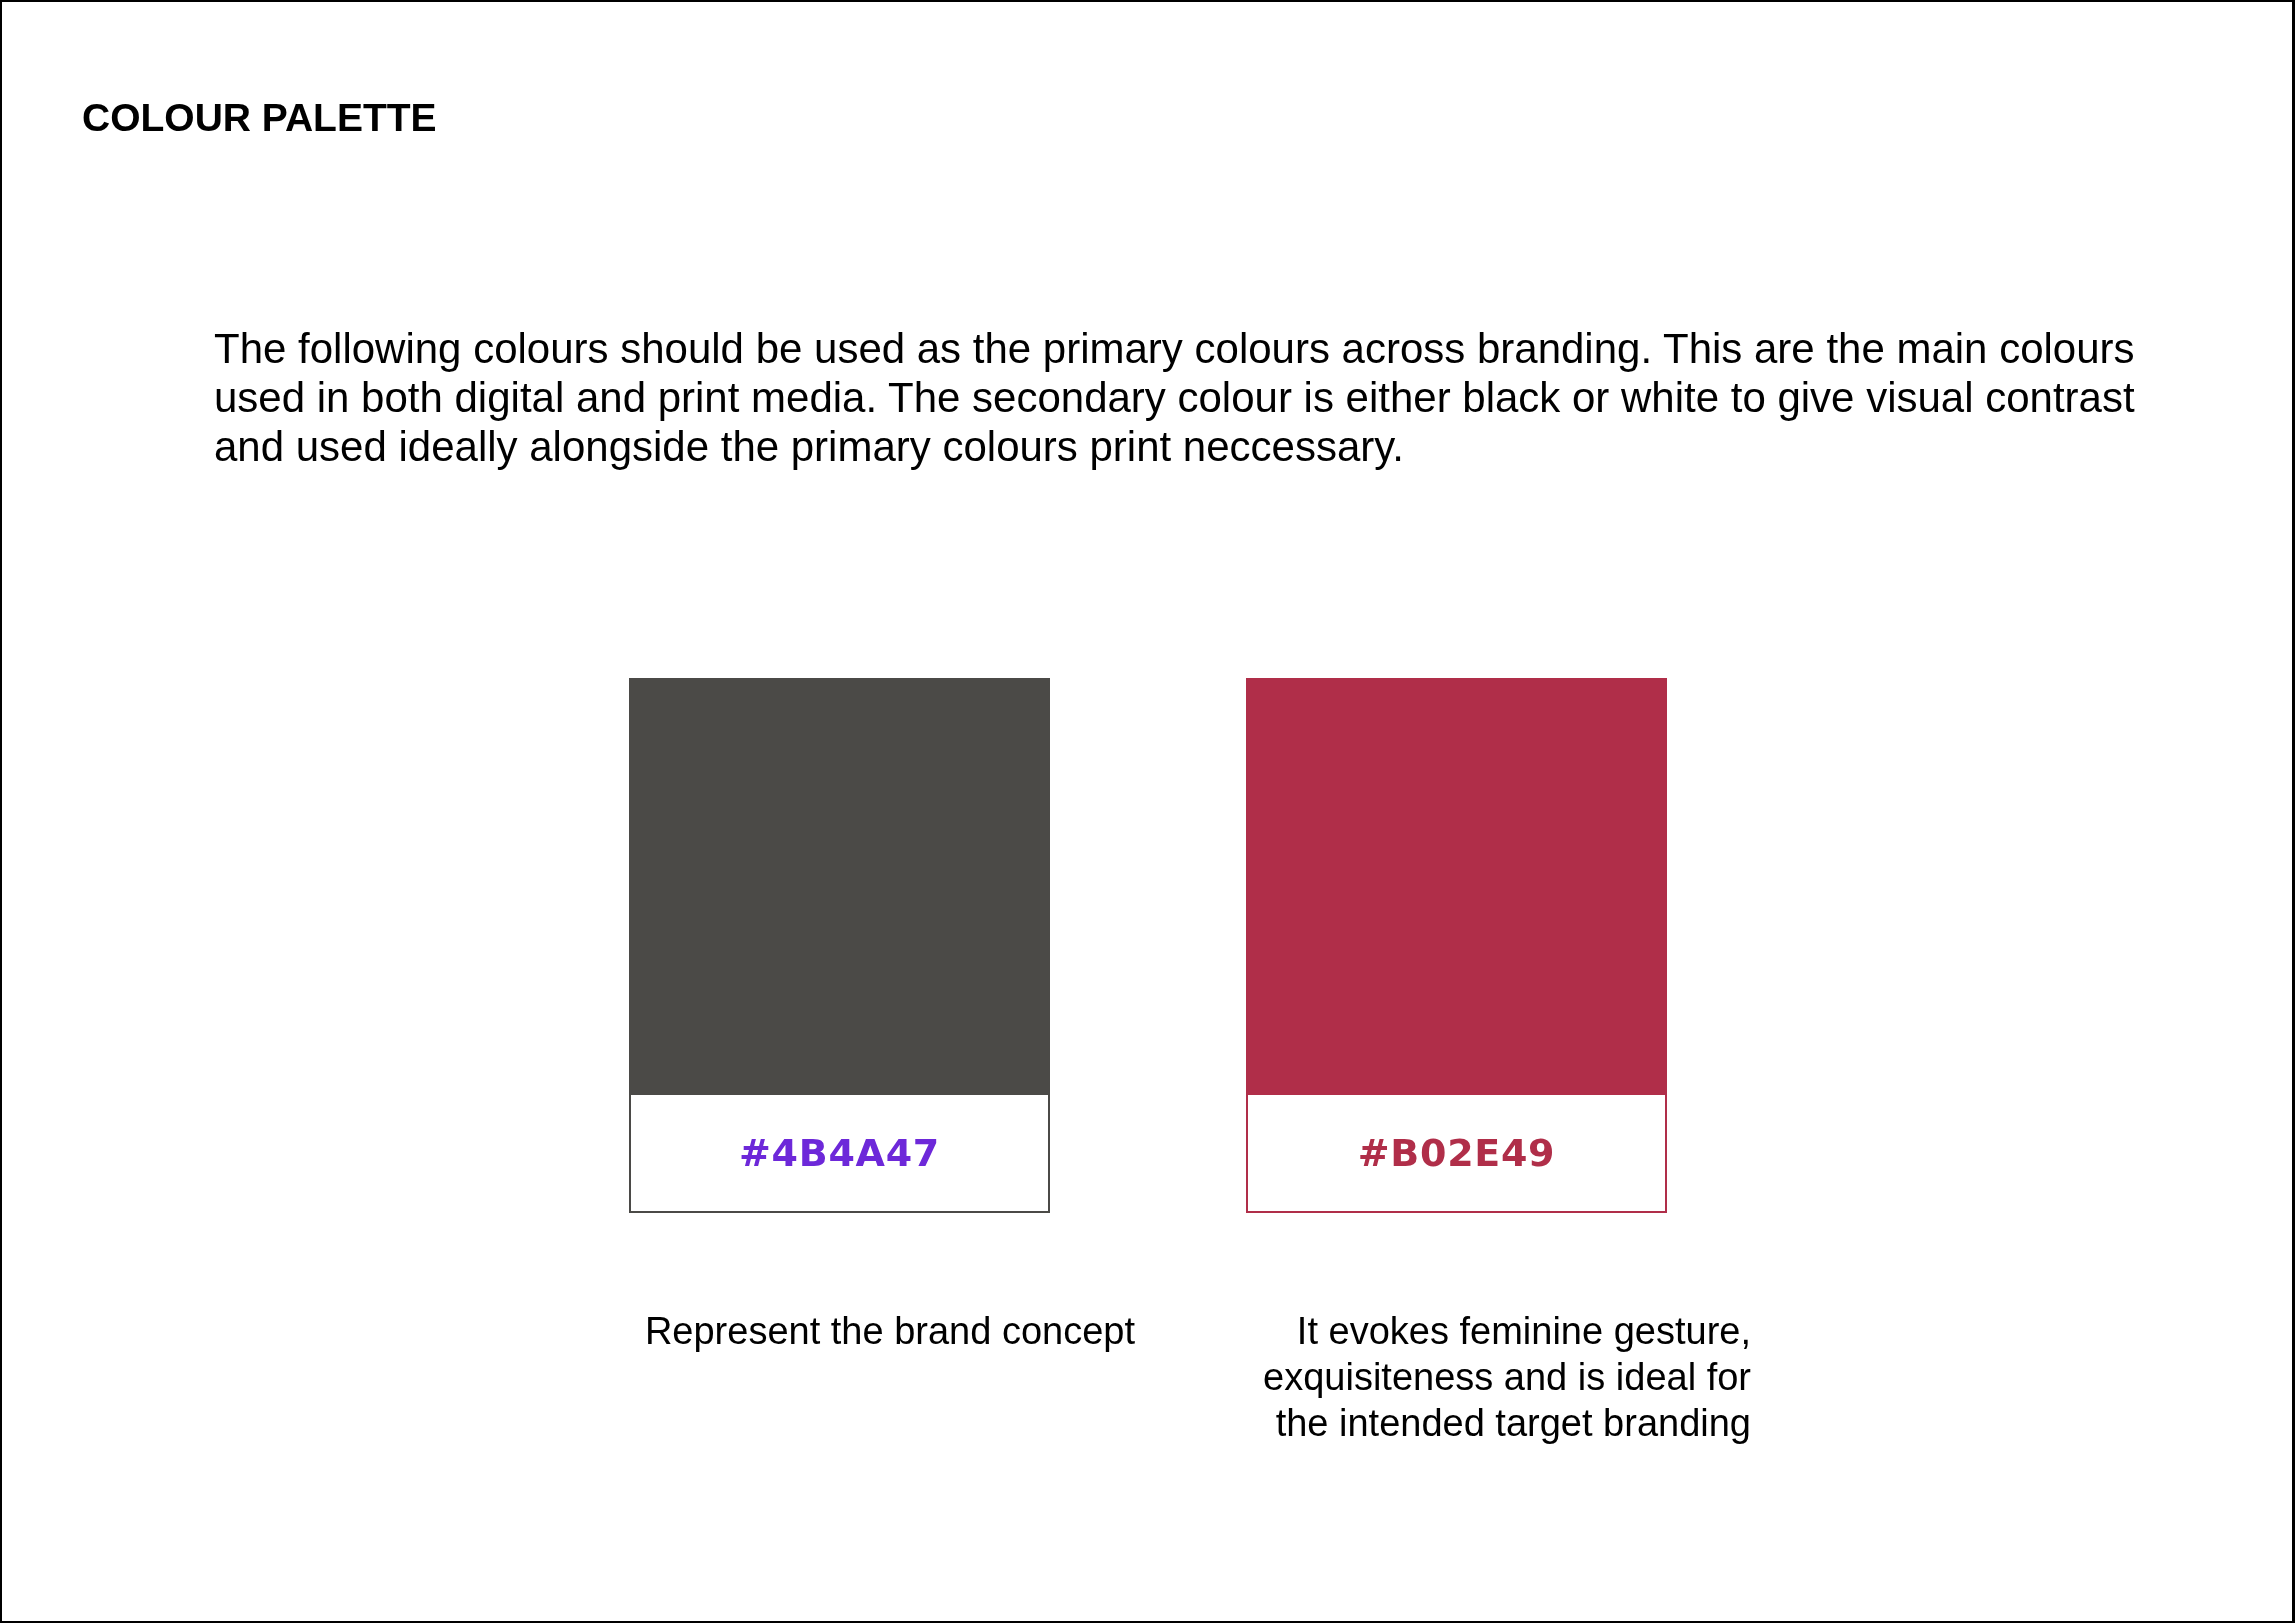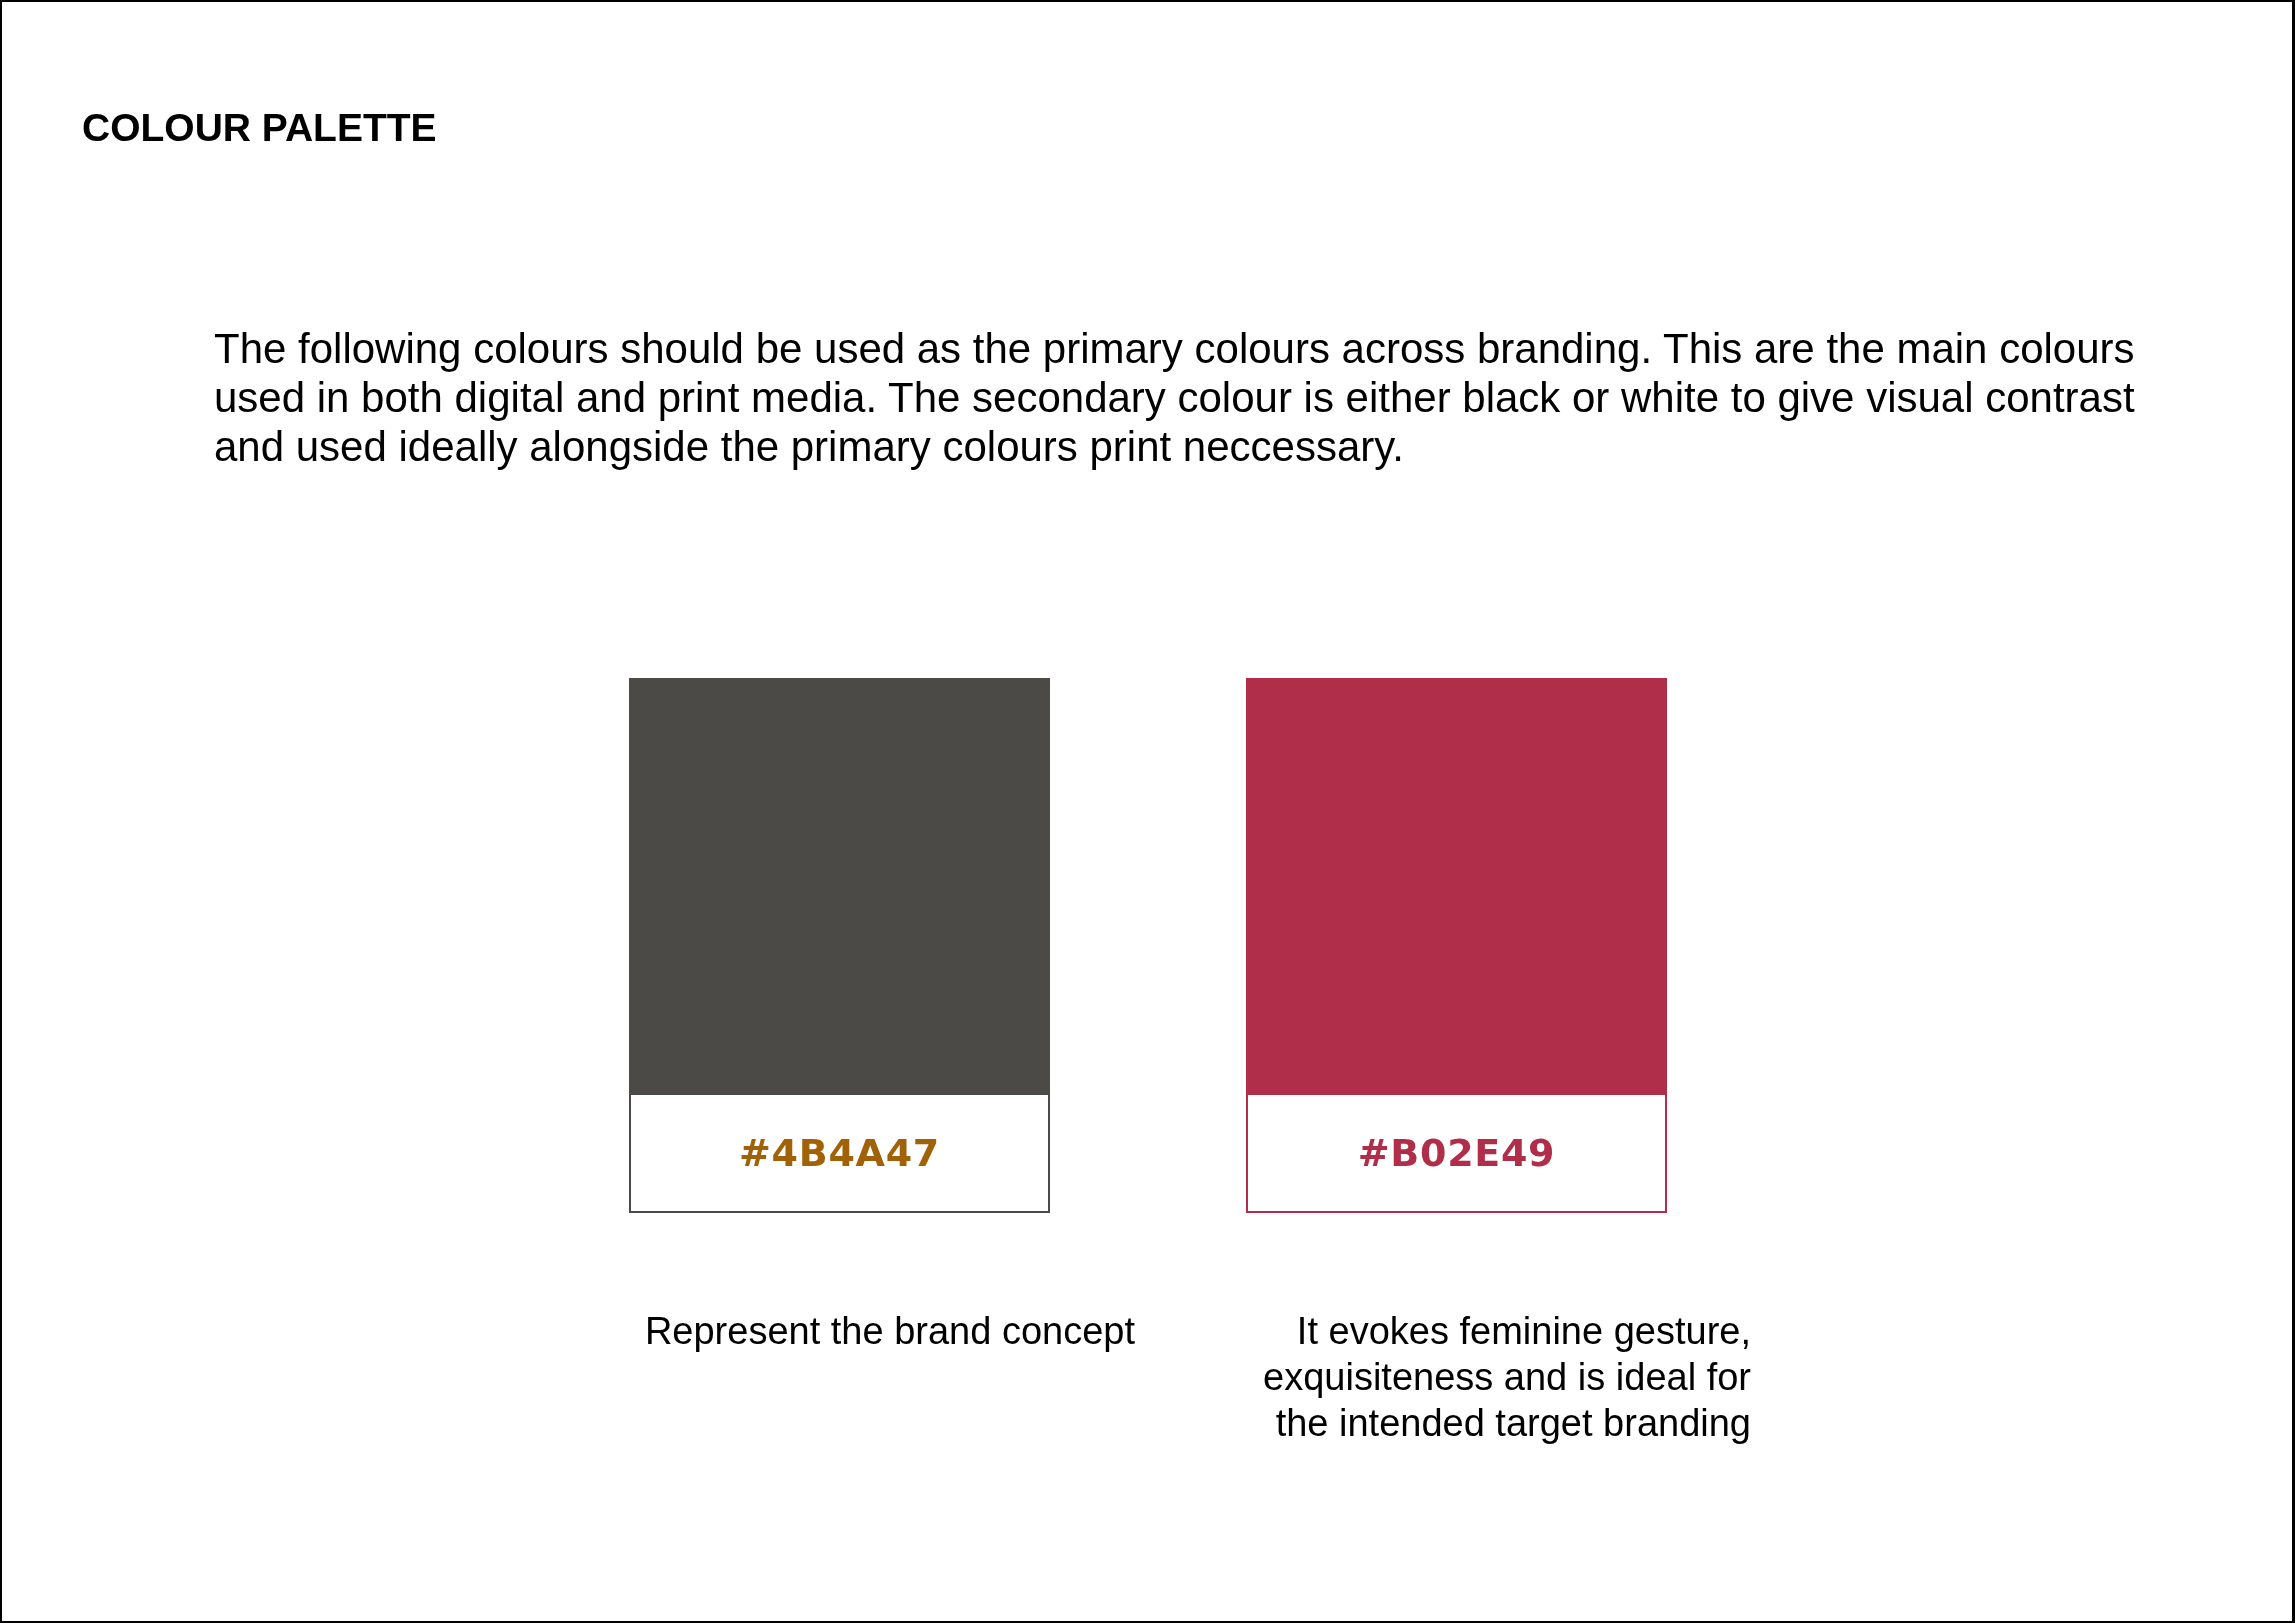--- a/index.html
+++ b/index.html
@@ -3,21 +3,21 @@
   <meta charset="utf-8">
   <style>
     * { margin: 0; padding: 0; box-sizing: border-box; }
     html, body { width: 2295px; height: 1624px; background: #ffffff; overflow: hidden; }
     body { position: relative; font-family: "Liberation Sans", sans-serif; color: #000; }
     .page-frame {
       position: absolute; left: 0; top: 0; width: 2295px; height: 1624px;
       border: 2px solid #000; border-right-width: 3.3px; border-bottom-width: 3.3px;
     }
     .page-title {
-      position: absolute; left: 82px; top: 104px;
+      position: absolute; left: 82px; top: 94px;
       font-family: "Liberation Sans", sans-serif;
       font-weight: bold; font-size: 39px; letter-spacing: 0px;
       line-height: 47px; white-space: nowrap;
     }
     .intro {
       position: absolute; left: 214px; top: 324px; width: 1976px;
       font-size: 42px; line-height: 49px;
     }
     .intro span { display: block; white-space: nowrap; }
     .swatch {
@@ -54,21 +54,21 @@
 
 <div class="intro">
   <span>The following colours should be used as the primary colours across branding. This are the main colours</span>
   <span>used in both digital and print media. The secondary colour is either black or white to give visual contrast</span>
   <span>and used ideally alongside the primary colours print neccessary.</span>
 </div>
 
 <div class="swatch swatch-grey">
   <div class="fill" style="background: rgb(75, 74, 71);"></div>
   <div class="code-box" style="border-color: rgb(75, 74, 71);">
-    <span class="code" style="color: #a16207;">#4B4A47</span>
+    <span class="code" style="color: #6d28d9;">#4B4A47</span>
   </div>
 </div>
 
 <div class="swatch swatch-red">
   <div class="fill" style="background: rgb(176, 46, 73);"></div>
   <div class="code-box" style="border-color: rgb(176, 46, 73);">
     <span class="code" style="color: rgb(176, 46, 73);">#B02E49</span>
   </div>
 </div>
 

